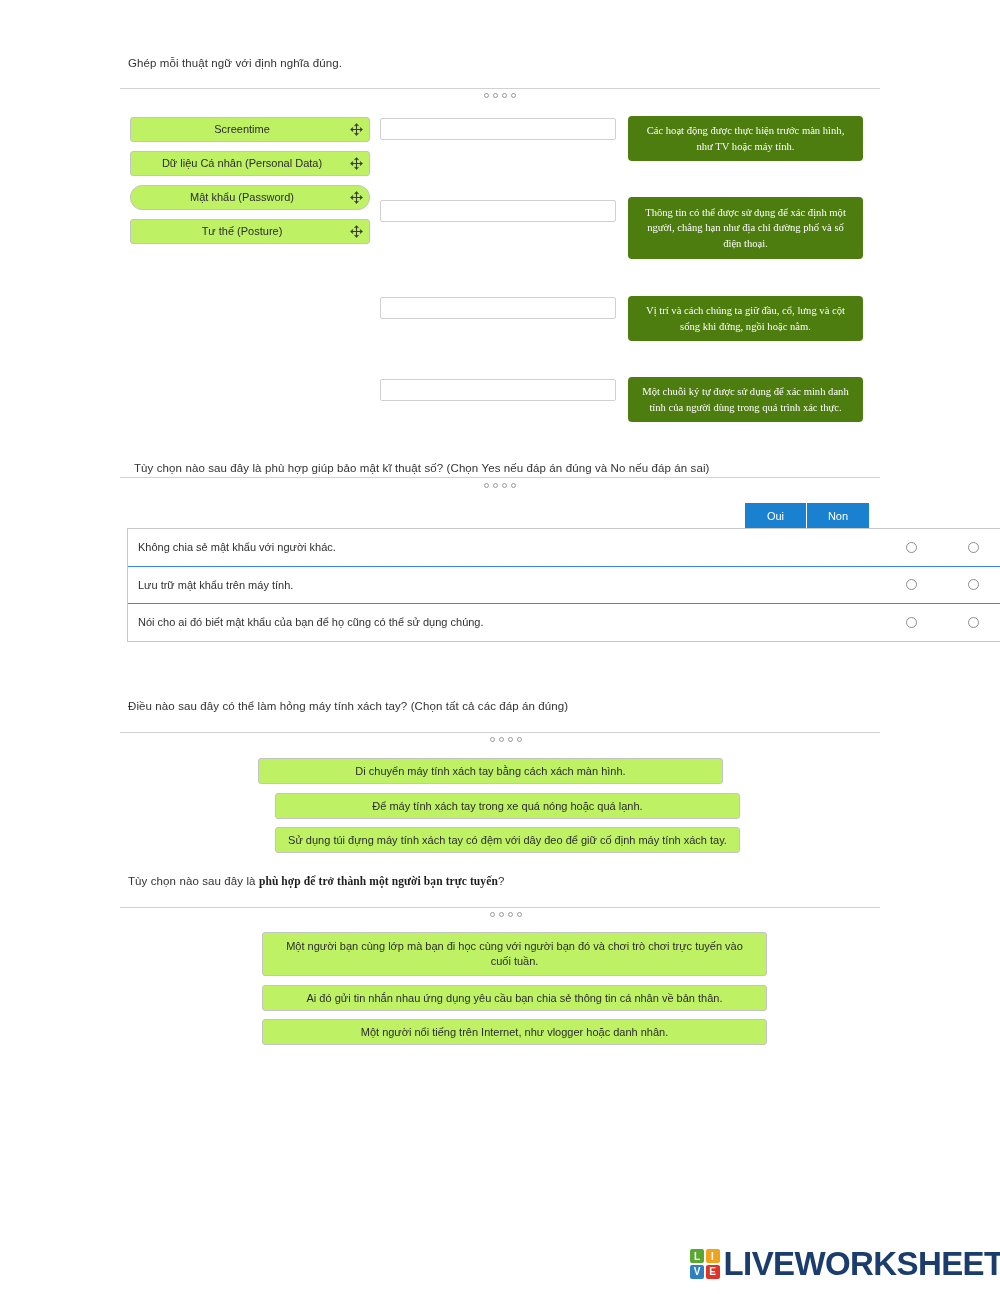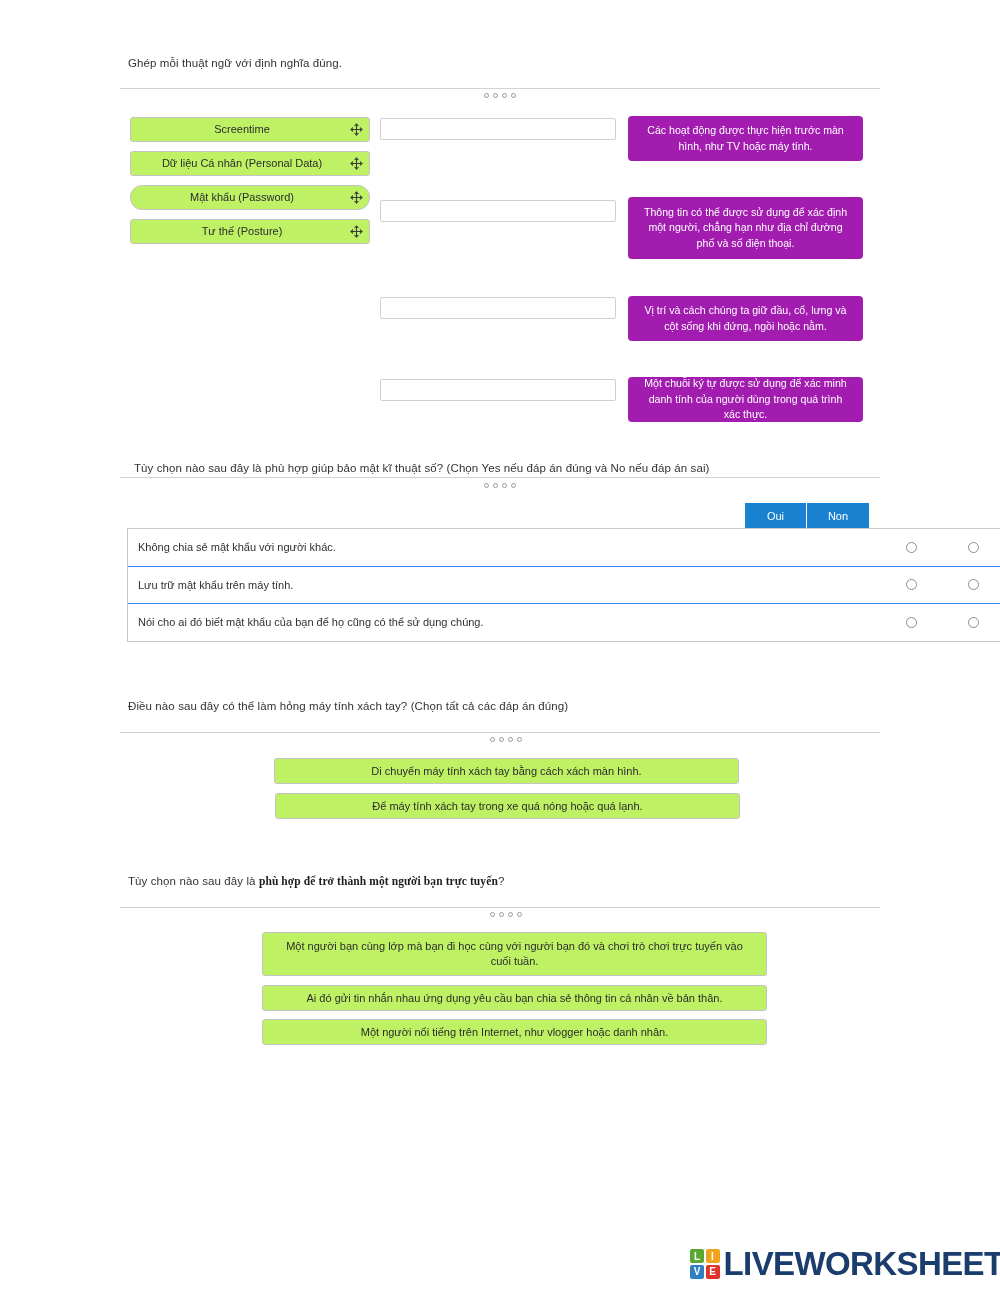--- a/index.html
+++ b/index.html
@@ -94,31 +94,32 @@
     background: #ffffff;
     border: 1px solid #d0d0d0;
     border-radius: 2px;
     width: 236px;
     height: 22px;
   }
 
   
   .def {
     position: absolute;
-    background: #a21caf;
+    background: #4d7c0f;
     border-radius: 4px;
     color: #ffffff;
     font-size: 10.6px;
     line-height: 1.45;
     text-align: center;
     display: flex;
     align-items: center;
     justify-content: center;
     padding: 7px 11px;
     width: 235px;
+    font-family: Liberation Serif, serif;
   }
 
   
   .table {
     position: absolute;
     left: 127px;
     width: 878px;
     border: 1px solid #c9c9c9;
     border-top: none;
     background: #ffffff;
@@ -332,22 +333,23 @@
   <div class="prompt" style="left:128px; top:698px;">Điều nào sau đây có thể làm hỏng máy tính xách tay? (Chọn tất cả các đáp án đúng)</div>
 
   <div class="rule" style="top:732px;"></div>
   <div class="dots" style="left:490px; top:737px;">
     <i></i>
     <i></i>
     <i></i>
     <i></i>
   </div>
 
-  <div class="chip plain" style="left:274px; top:758px; width:465px; height:26px;">Di chuyển máy tính xách tay bằng cách xách màn hình.</div>
+  <div class="chip plain" style="left:258px; top:758px; width:465px; height:26px;">Di chuyển máy tính xách tay bằng cách xách màn hình.</div>
   <div class="chip plain" style="left:275px; top:793px; width:465px; height:26px;">Để máy tính xách tay trong xe quá nóng hoặc quá lạnh.</div>
+  <div class="chip plain" style="left:275px; top:827px; width:465px; height:26px;">Sử dụng túi đựng máy tính xách tay có đệm với dây đeo để giữ cố định máy tính xách tay.</div>
 
   <div class="prompt" style="left:128px; top:873px;">
     <span>Tùy chọn nào sau đây là </span><b>phù hợp để trở thành một người bạn trực tuyến</b><span>?</span>
   </div>
 
   <div class="rule" style="top:907px;"></div>
   <div class="dots" style="left:490px; top:912px;">
     <i></i>
     <i></i>
     <i></i>

